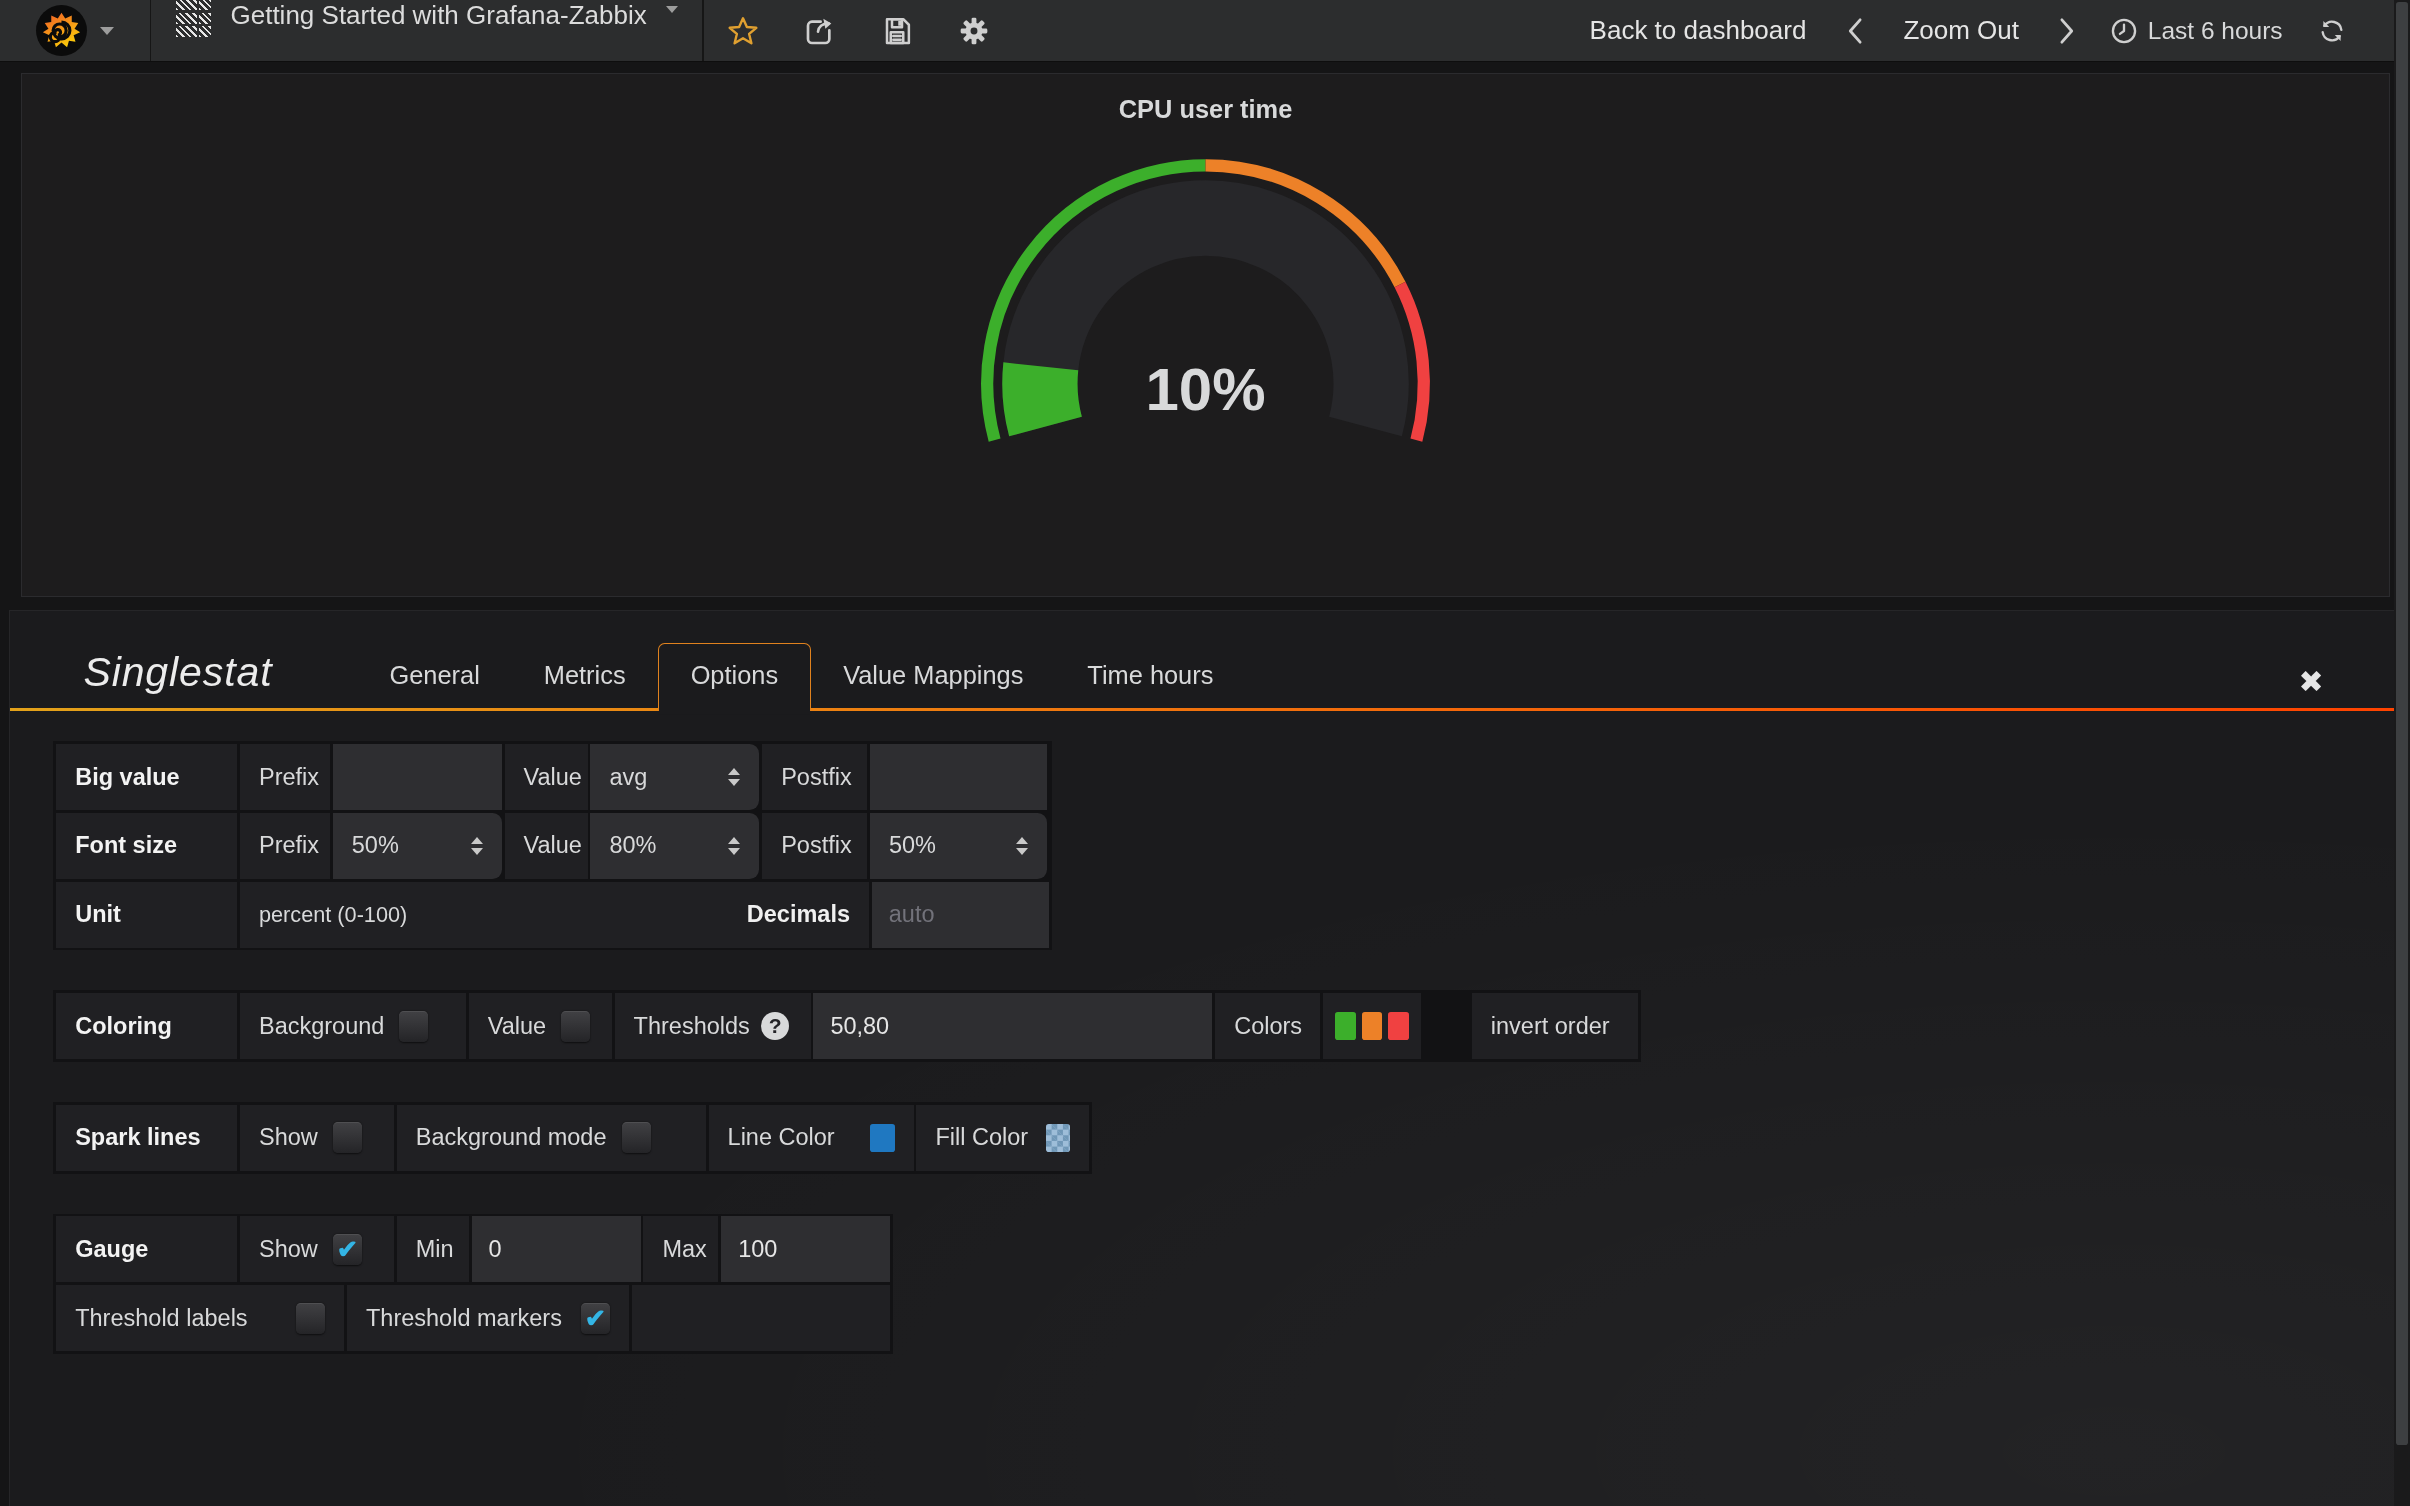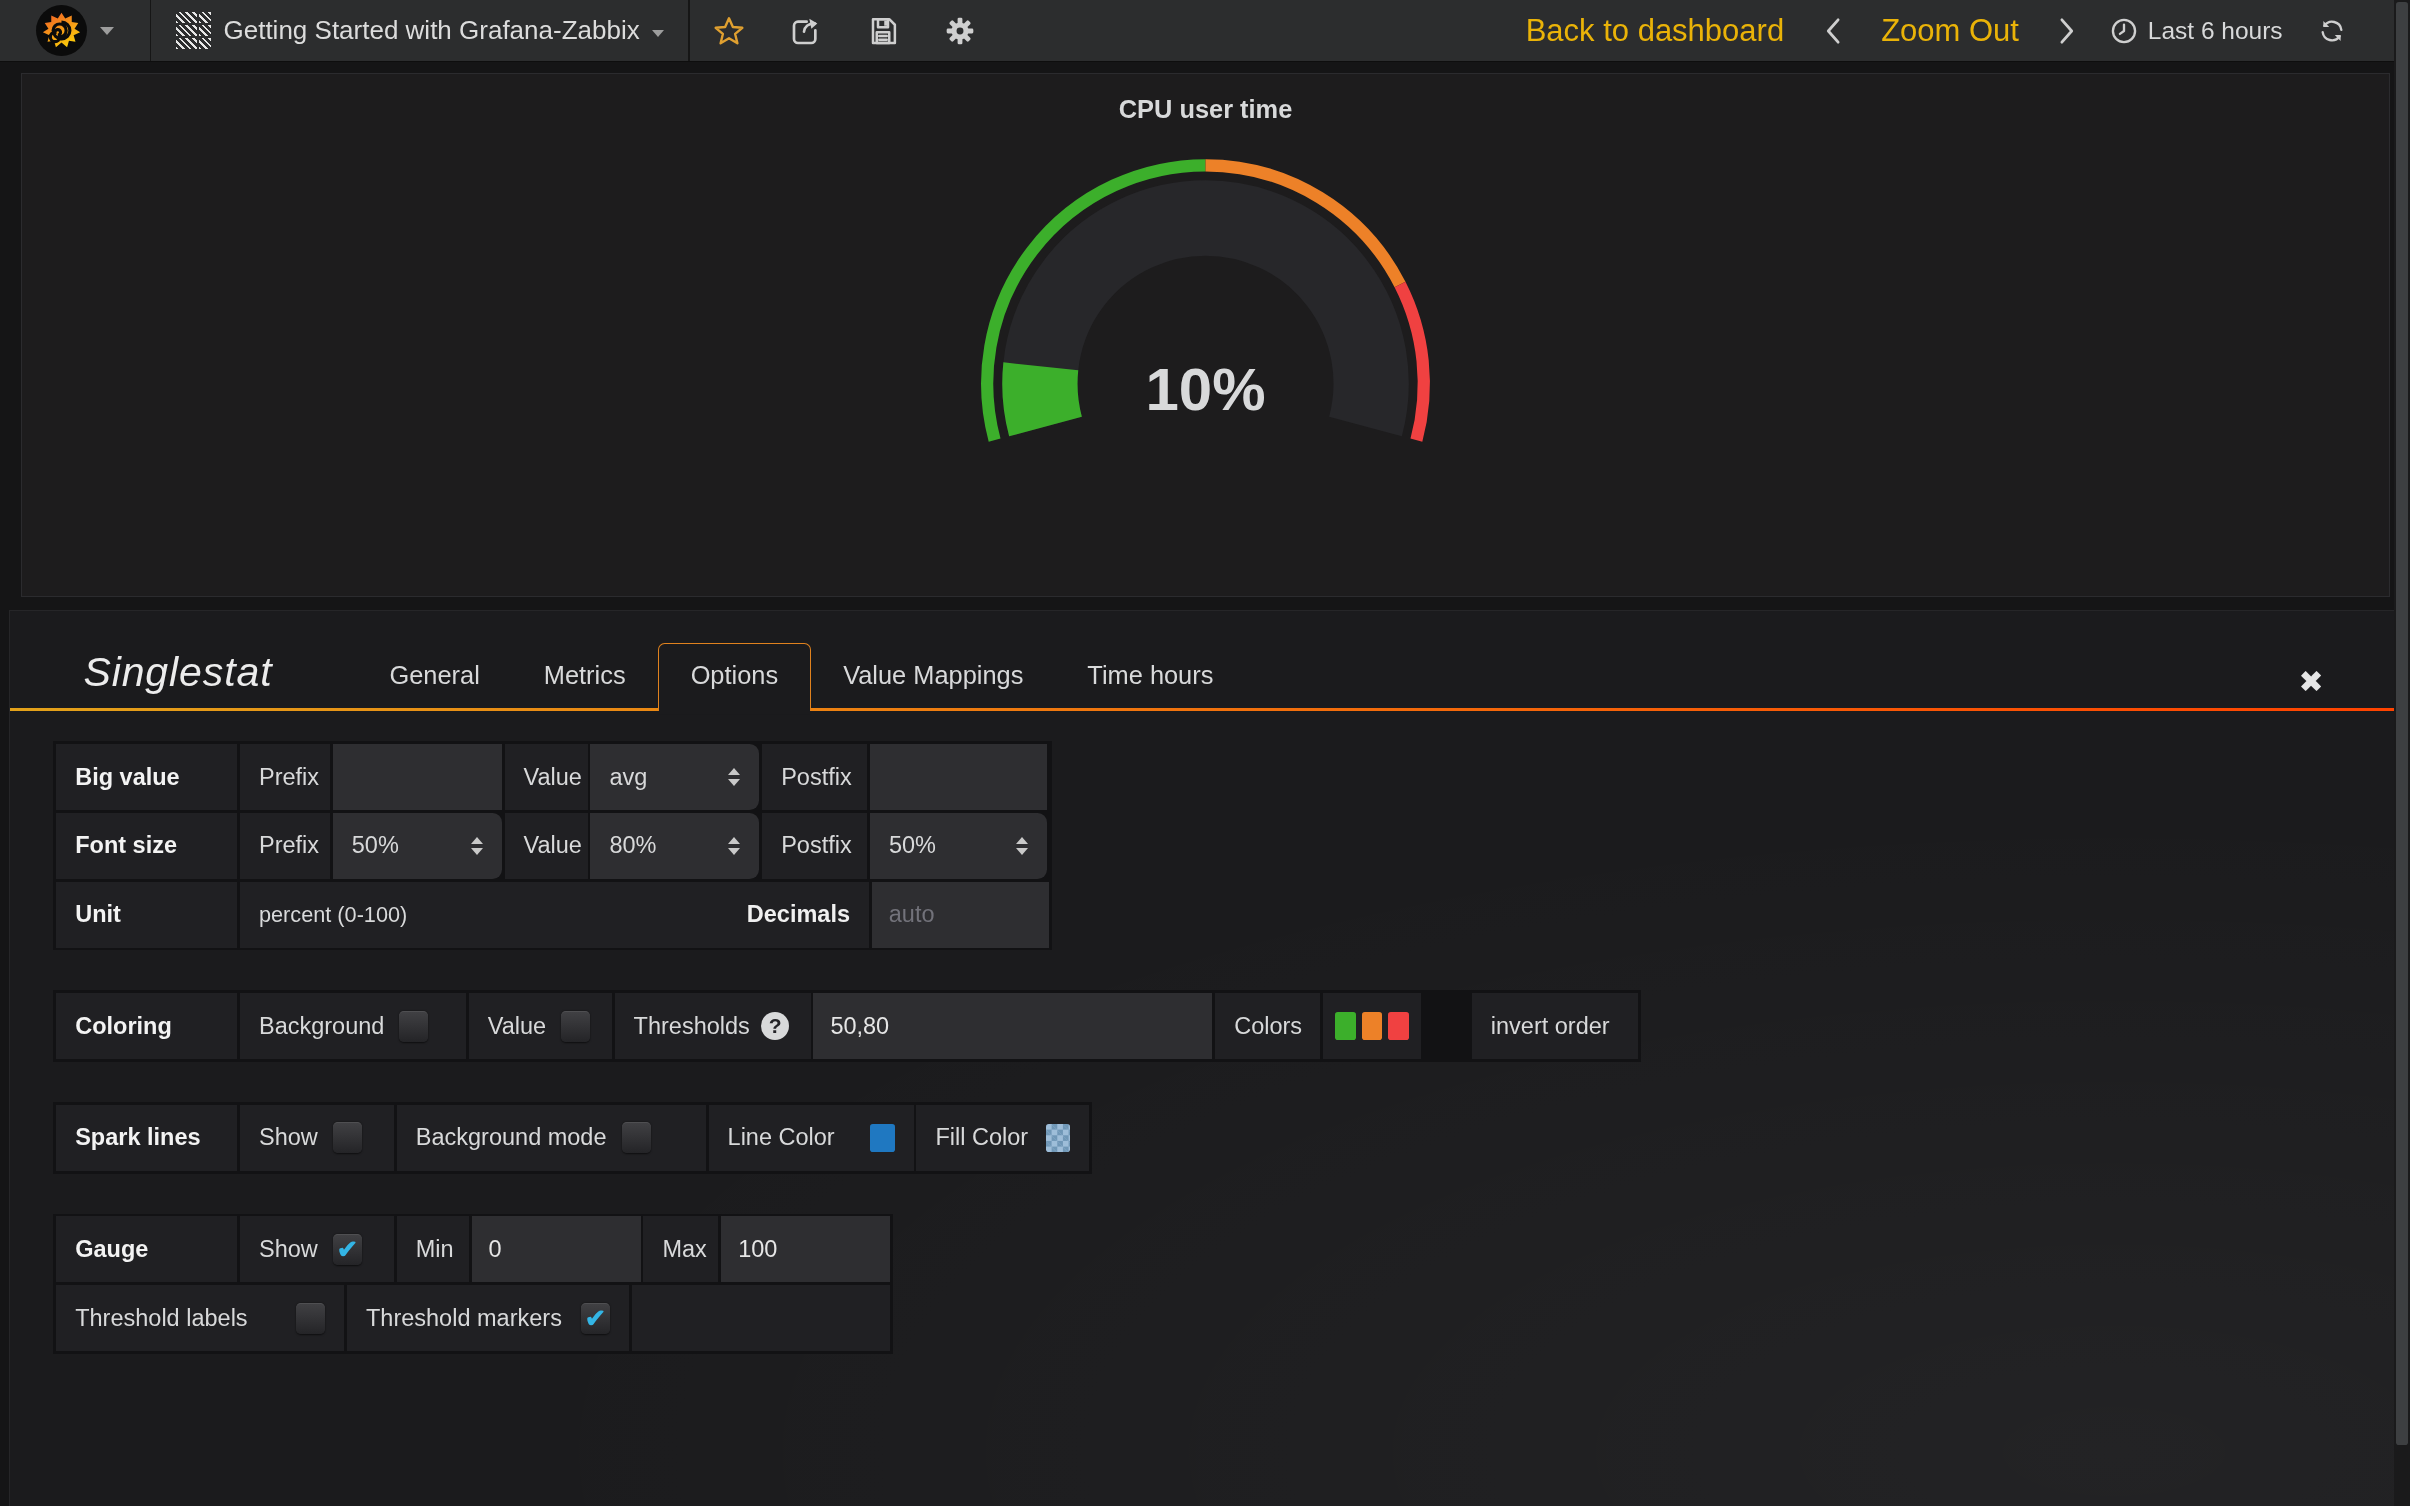--- a/index.html
+++ b/index.html
@@ -8,29 +8,29 @@
 
   
   .navbar { height:62px; background:#2c2d2e; display:flex; align-items:center;
     border-bottom:1.9px solid #0e0e0e; position:relative; z-index:5; }
   .logo-box { width:151px; height:100%; display:flex; align-items:center; justify-content:center;
     gap:13px; border-right:1.9px solid #161616; cursor:pointer; }
   .logo-circle { width:51px; height:51px; border-radius:50%; background:#0b0b0b;
     display:flex; align-items:center; justify-content:center; }
   .caret-down { width:0; height:0; border-left:7.5px solid transparent; border-right:7.5px solid transparent;
     border-top:8.5px solid #9d9d9d; }
-  .dash-nav { display:flex; align-items:center; gap:12px; padding:0 24.5px; height:100%; cursor:pointer; }
+  .dash-nav { display:flex; align-items:flex-start; gap:19px; padding:0 24.5px; height:100%; cursor:pointer; }
   .grid-icon { display:grid; grid-template-columns:21px 12.2px; grid-template-rows:10.4px 10.4px 10.4px; gap:2.8px; }
   .grid-icon span { background:repeating-linear-gradient(45deg,#e6e6e6 0 1.9px,rgba(0,0,0,0) 1.9px 4.7px); }
   .dash-title { font-size:26px; color:#dcdcdc; }
   .dash-nav .caret-down { border-left-width:6.6px; border-right-width:6.6px; border-top-width:7.5px; margin-top:5.6px; }
   .nav-sep { width:1.9px; height:100%; background:#161616; }
   .icon-btn { width:77px; height:100%; display:flex; align-items:center; justify-content:center; cursor:pointer; }
   .navbar-right { margin-left:auto; display:flex; align-items:center; gap:13px; padding-right:53px; }
-  .nav-text-btn { font-size:31px; color:#eab308; padding:0 15px; cursor:pointer; white-space:nowrap; }
+  .nav-text-btn { font-size:26px; color:#e5e5e5; padding:0 15px; cursor:pointer; white-space:nowrap; }
   .timepicker { display:flex; align-items:center; gap:9.4px; cursor:pointer; padding:0 9.4px; }
   svg.nv { stroke:#cfcfcf; fill:none; stroke-width:2; stroke-linecap:round; stroke-linejoin:round; }
 
   
   .dashboard { padding:11.3px 21px 0; }
   .panel { height:524px; background:#1d1c1d; border:0.9px solid #2b2b2e; position:relative; }
   .panel-title { text-align:center; padding-top:21px; font-size:25.4px; font-weight:bold; color:#d8d9da; cursor:pointer; }
   .gauge-wrap { position:relative; width:527px; margin:26px auto 0; }
   .gauge-value { position:absolute; left:0; right:0; top:205px; text-align:center;
     font-size:60px; font-weight:bold; color:#d8d9da; }

